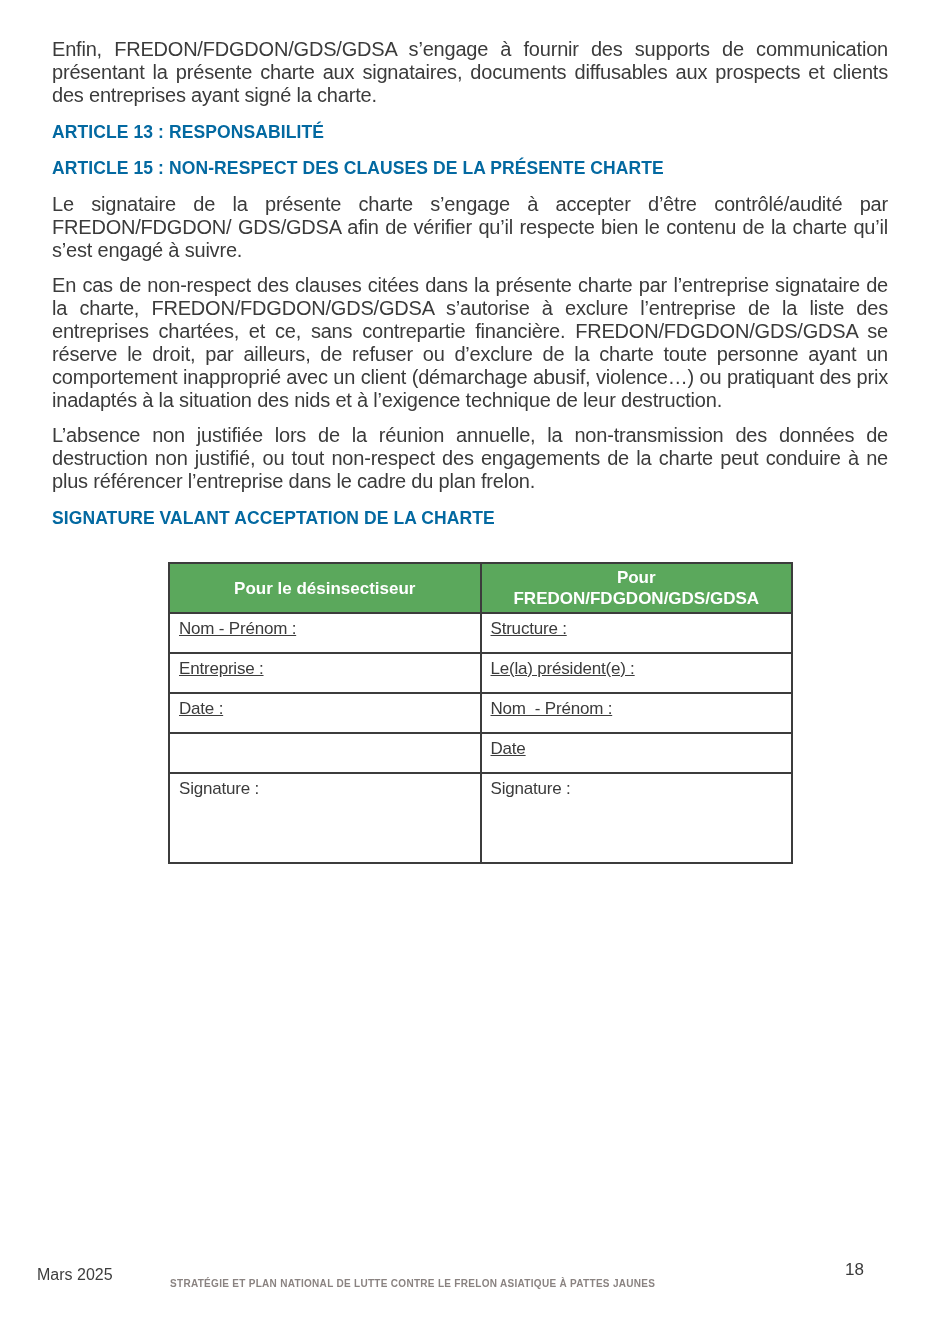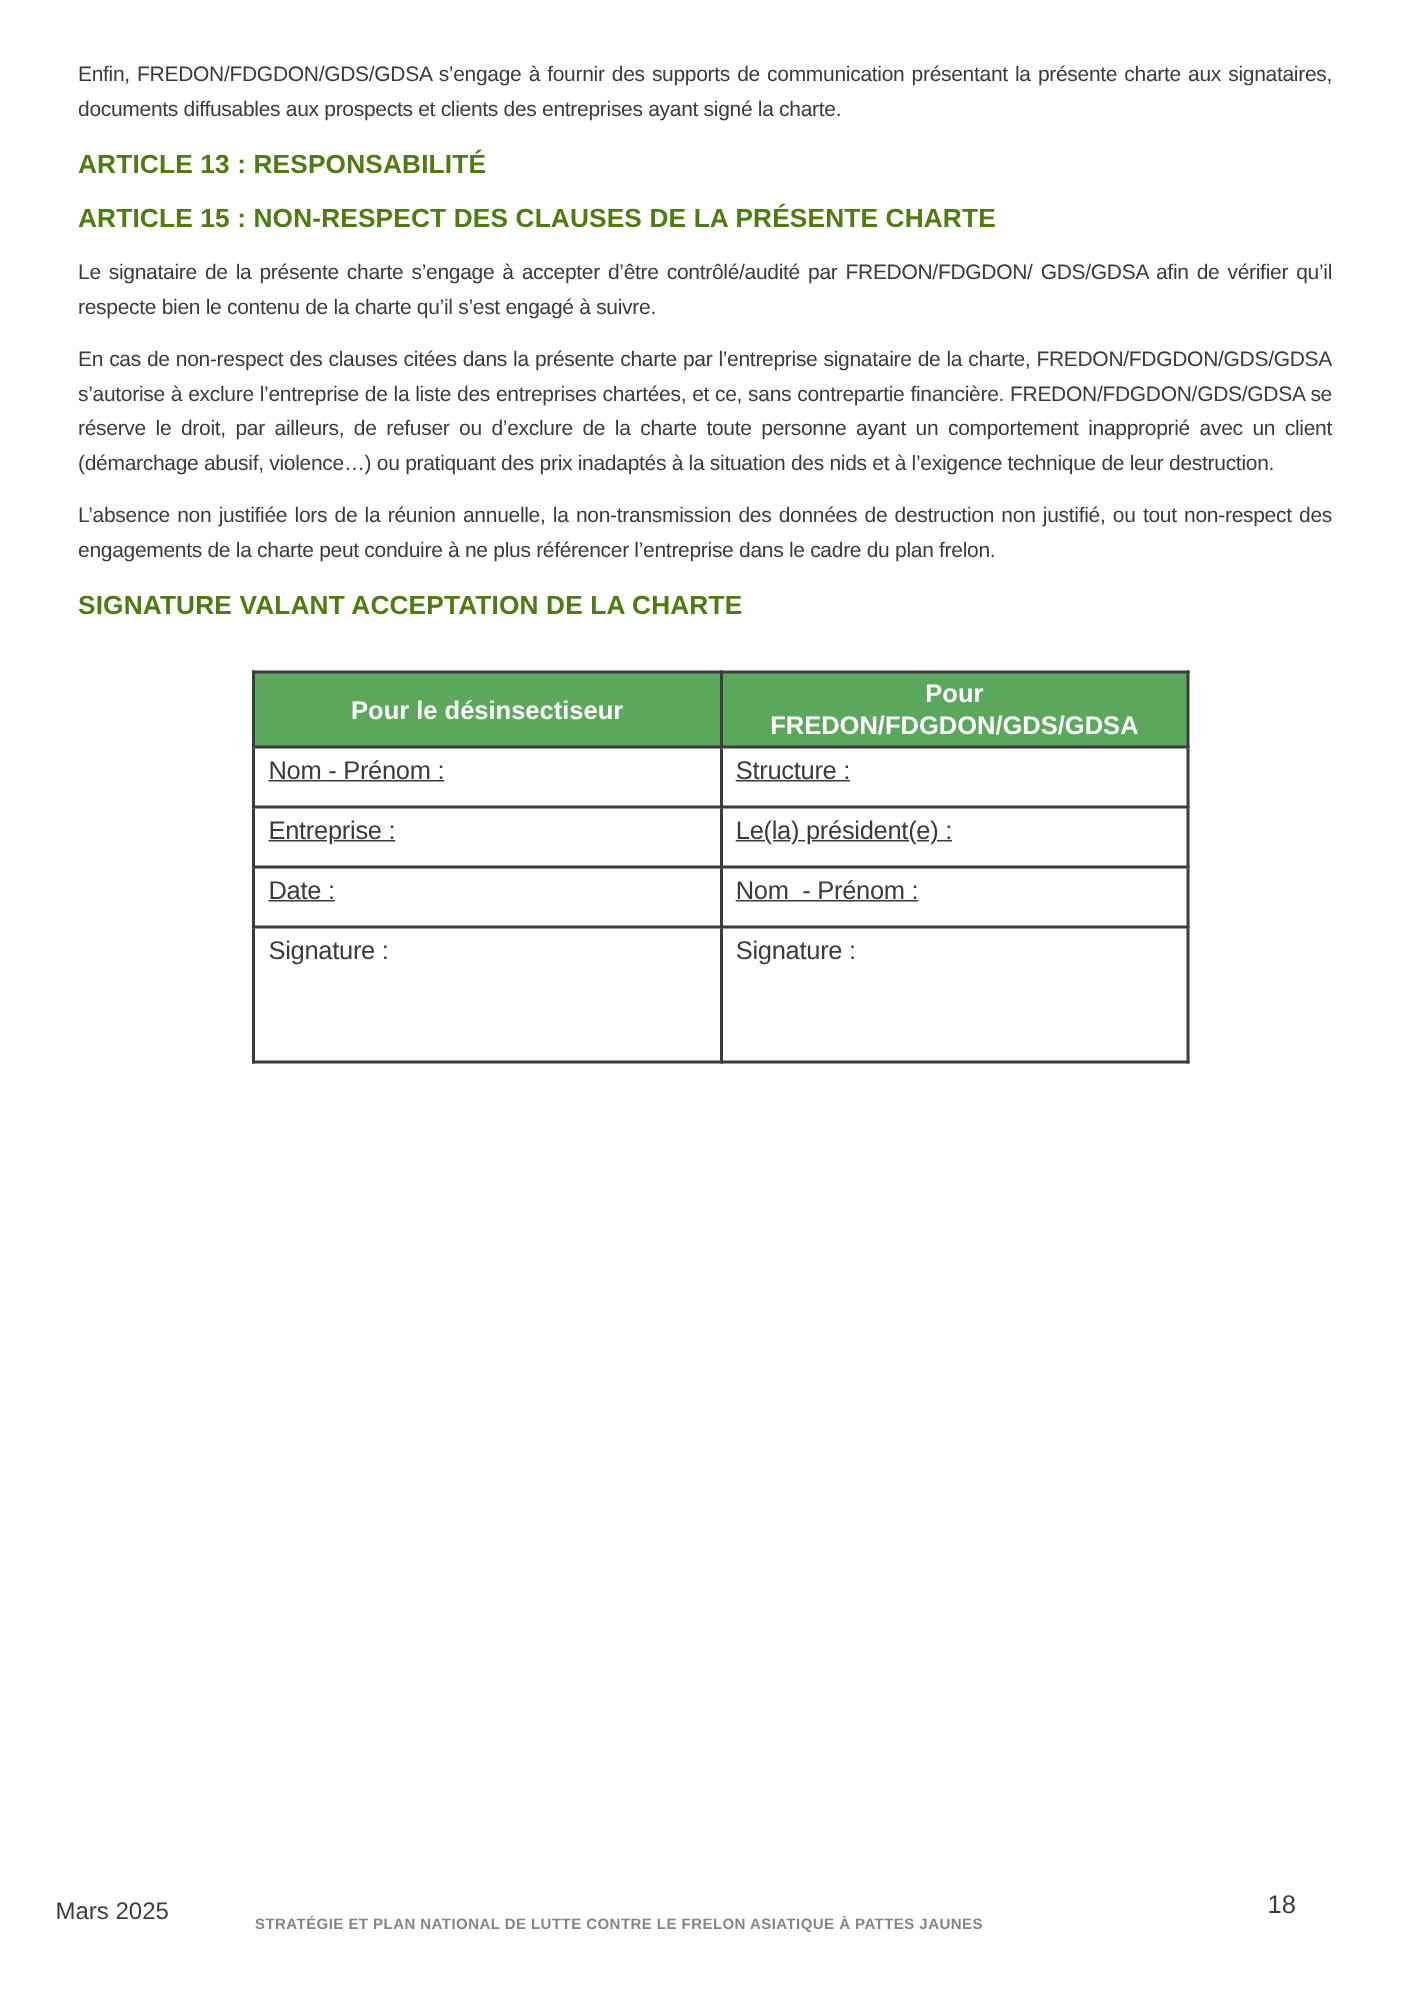--- a/index.html
+++ b/index.html
@@ -14,30 +14,30 @@
     width: 940px; height: 1326px;
     background: #ffffff;
     overflow: hidden;
   }
   .content {
     position: absolute;
     left: 52px; top: 38px;
     width: 836px;
   }
   p.body-par {
-    font-size: 14px;
+    font-size: 20px;
     line-height: 23px;
     letter-spacing: -0.2px;
     text-align: justify;
     margin: 0 0 12px 0;
   }
   h2.green-heading {
     font-size: 17.5px;
     font-weight: 700;
-    color: #4d7c0f;
+    color: #0369a1;
     letter-spacing: 0.1px;
     margin: 15px 0 14px 0;
     line-height: 21px;
   }
   p.first { margin-top: 0; }
   table.sig-table {
     margin: 33px 0 0 116px;
     width: 625px;
     border-collapse: collapse;
     table-layout: fixed;
@@ -128,20 +128,24 @@
           <td>Structure :</td>
         </tr>
         <tr class="row-std">
           <td>Entreprise :</td>
           <td>Le(la) président(e) :</td>
         </tr>
         <tr class="row-std">
           <td>Date :</td>
           <td>Nom &nbsp;- Prénom :</td>
         </tr>
+        <tr class="row-std">
+          <td></td>
+          <td>Date</td>
+        </tr>
         <tr class="row-tall">
           <td>Signature :</td>
           <td>Signature :</td>
         </tr>
       </tbody>
     </table>
   </div>
 
   <div class="footer-date">Mars 2025</div>
 

